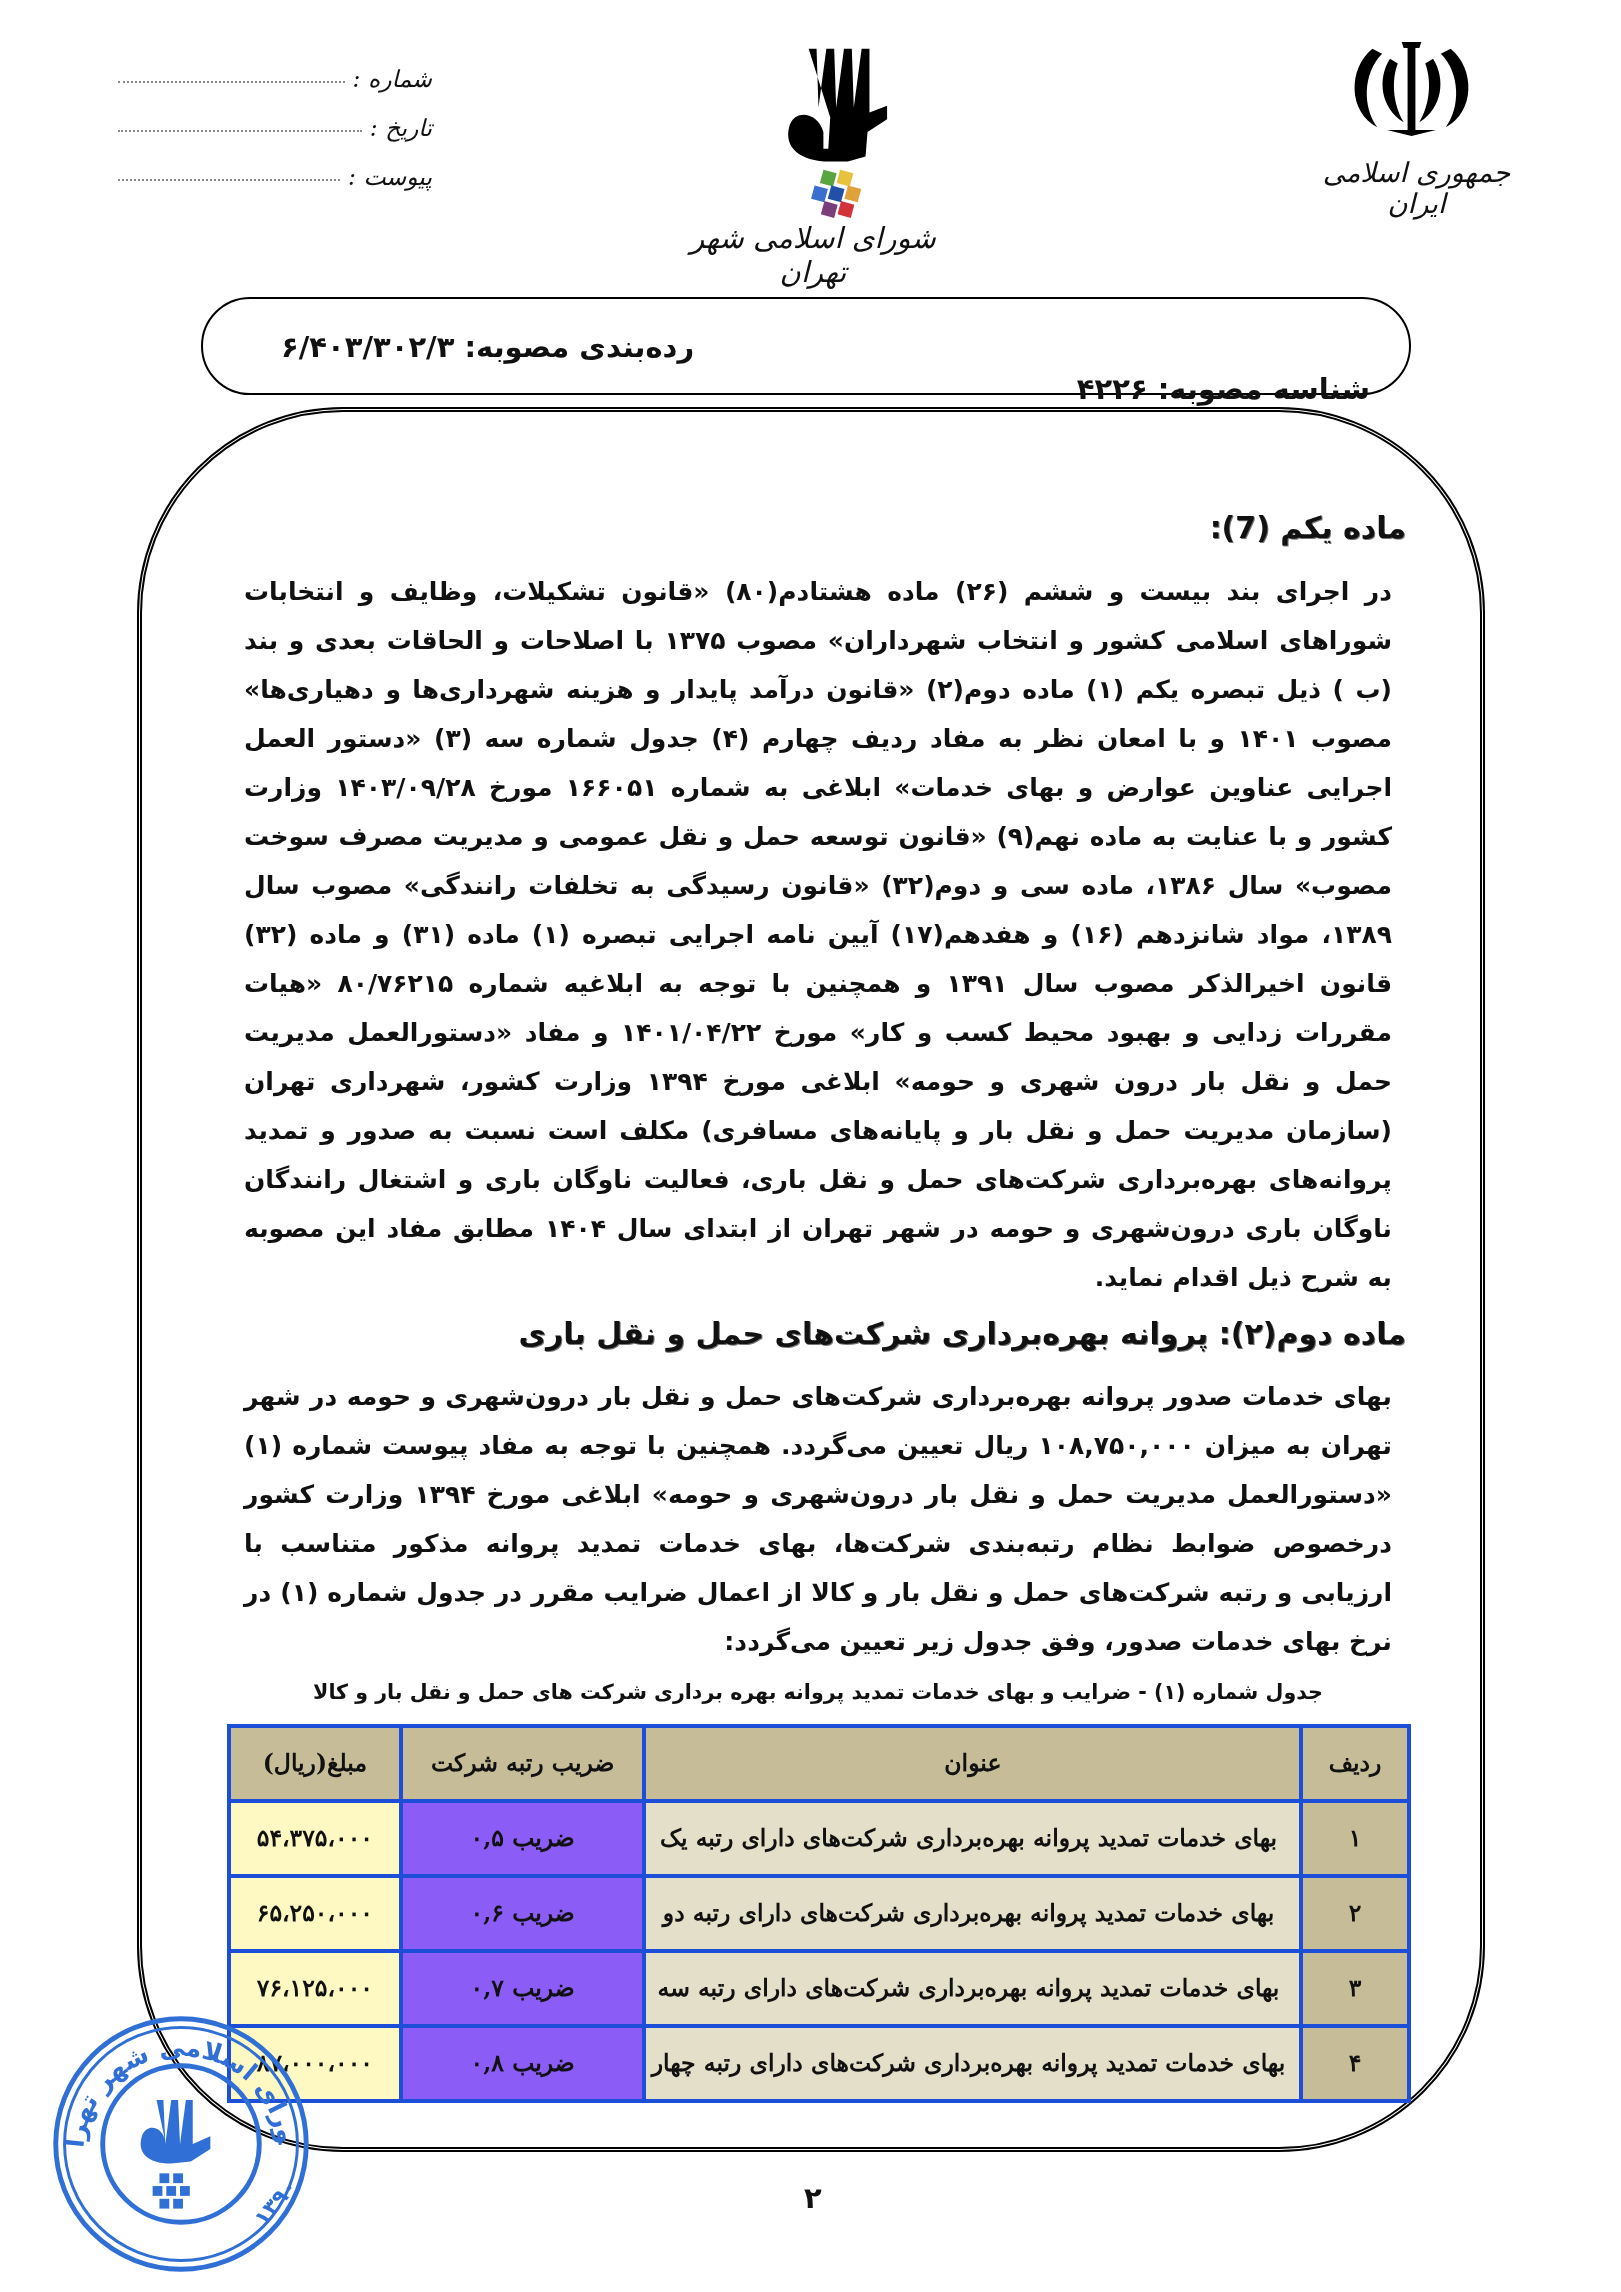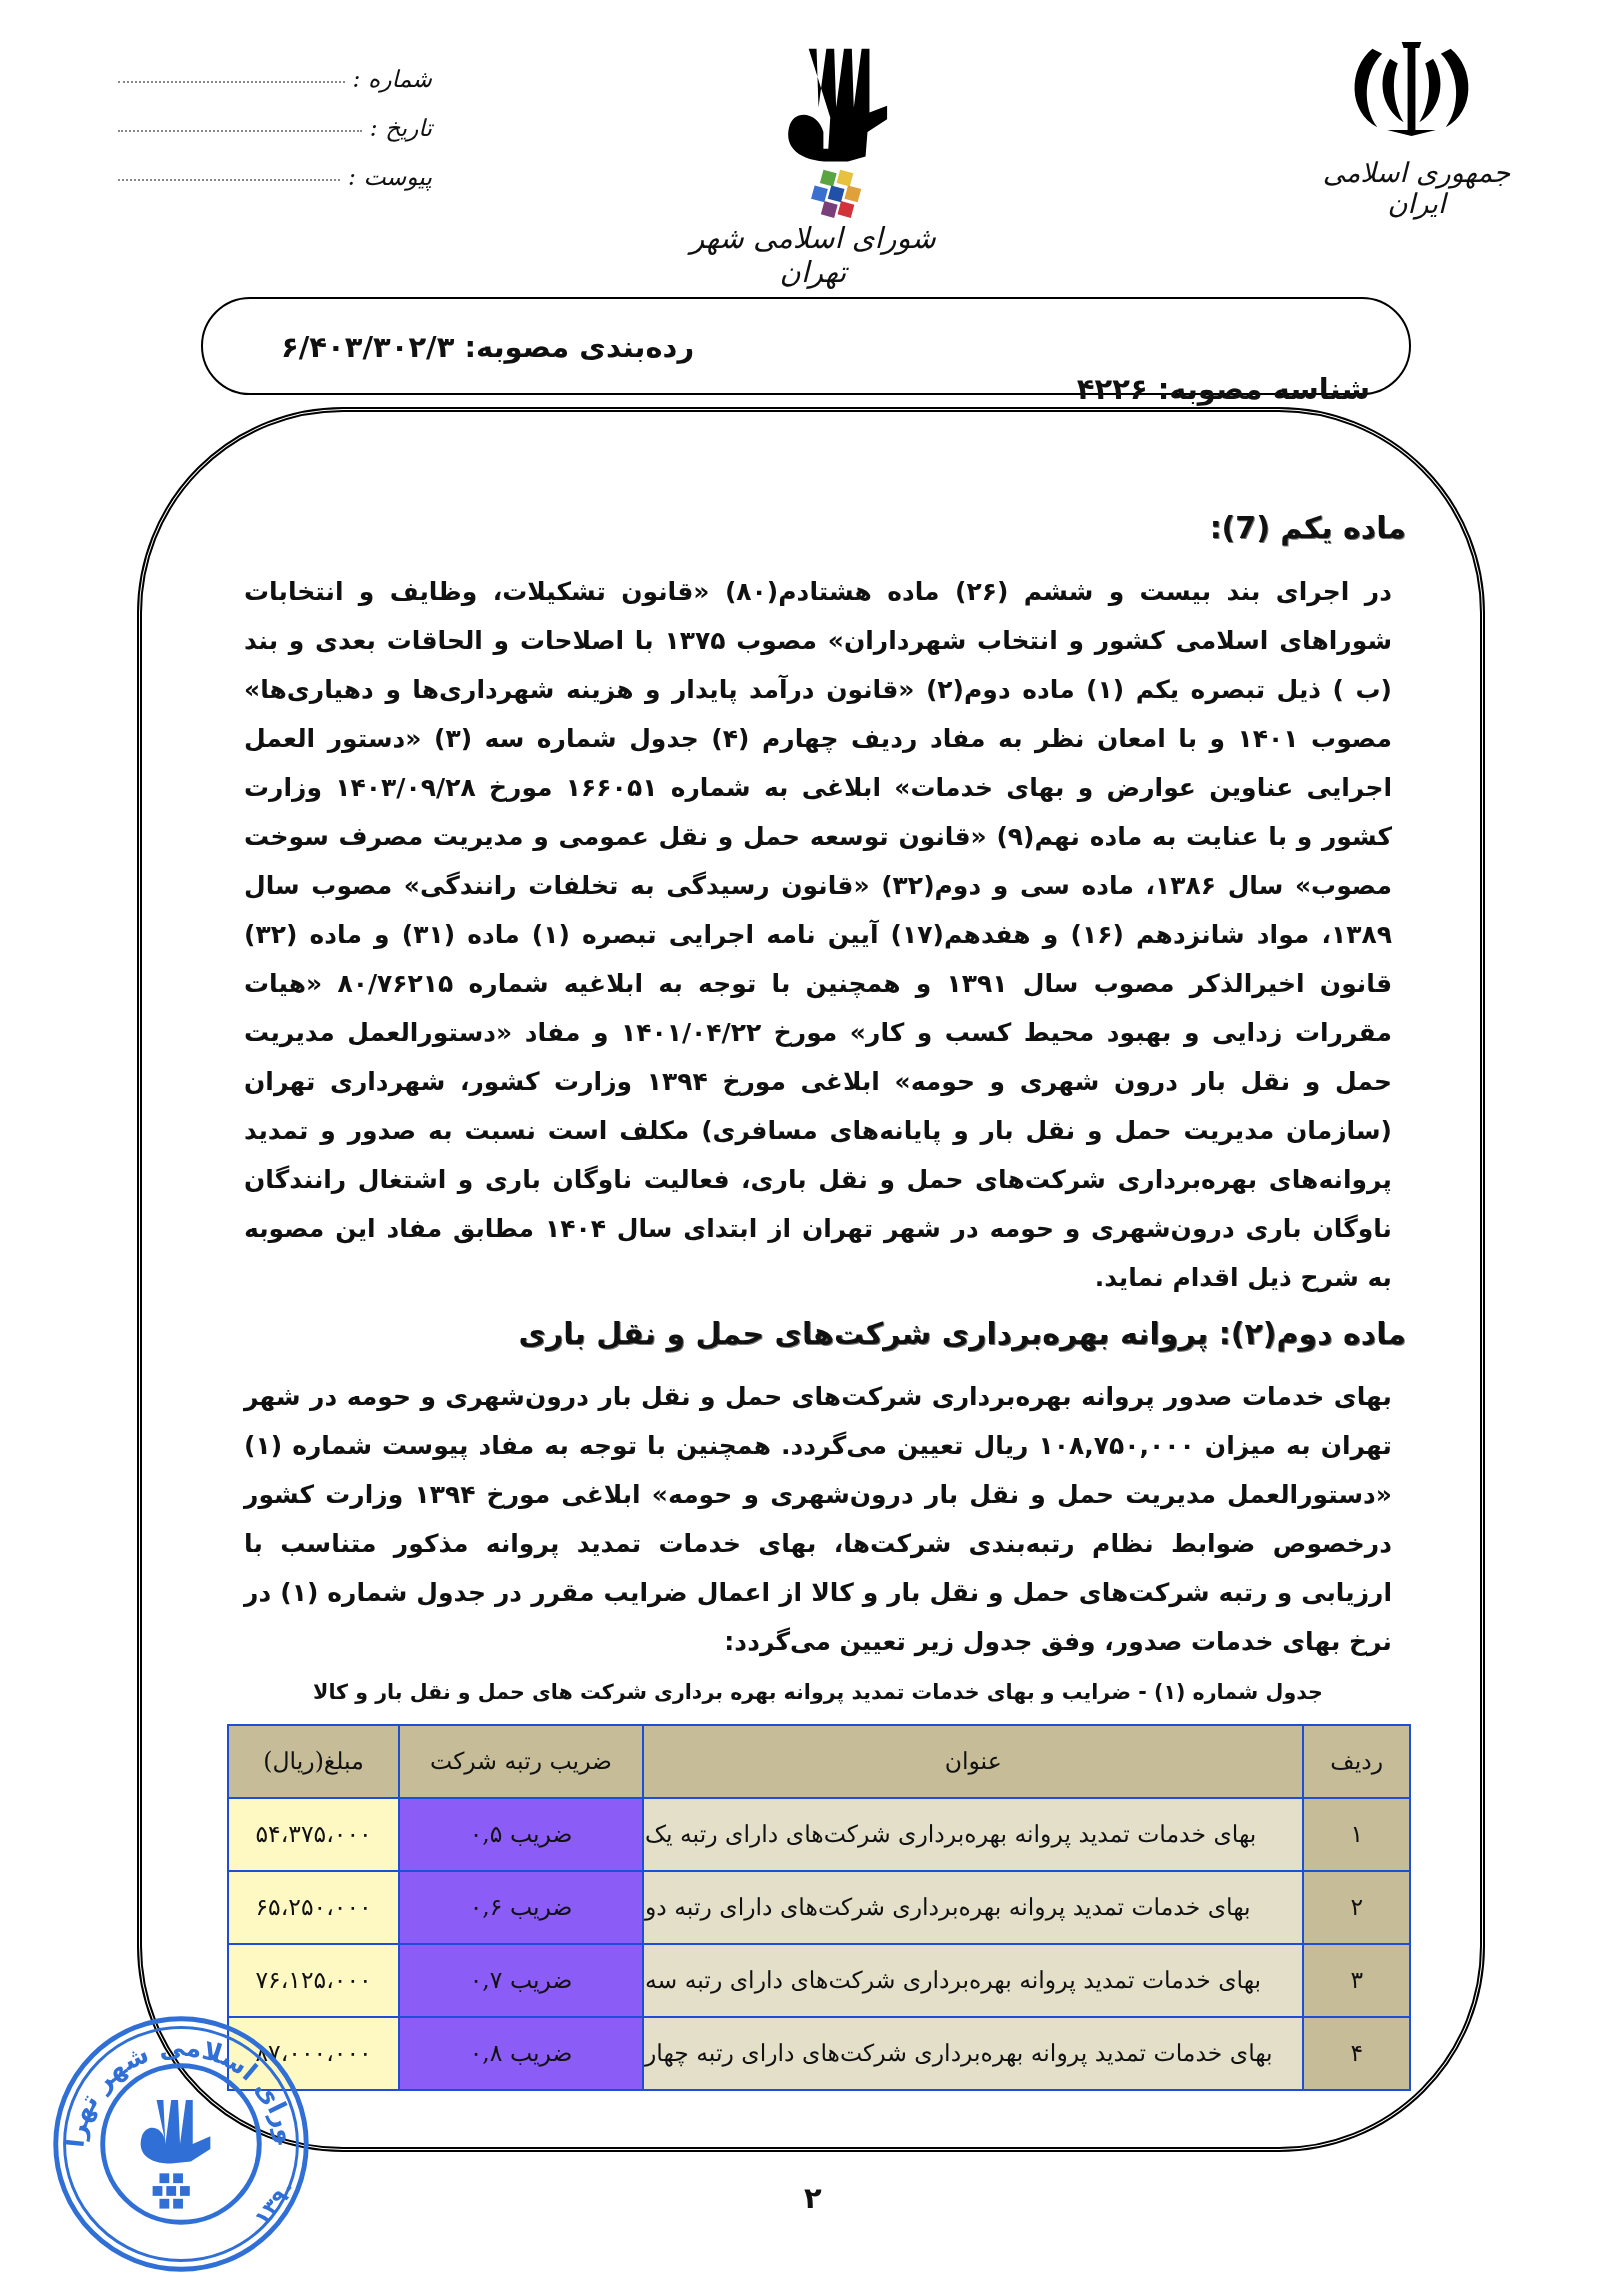--- a/index.html
+++ b/index.html
@@ -22,24 +22,24 @@
   .id-right{position:absolute;right:39px;top:31px;font-weight:bold;font-size:29px;direction:rtl;margin-top:42px;}
   .id-left{position:absolute;left:78px;top:31px;font-weight:bold;font-size:29px;direction:rtl;}
   
   .frame{left:137px;top:407px;width:1348px;height:1745px;border:2.9px double #000;border-width:5.9px;border-radius:206px;box-sizing:border-box;}
   .content{left:230px;top:510px;width:1176px;direction:rtl;text-align:justify;}
   .h{font-weight:bold;font-size:30px;margin:0 0 21.6px 0;text-shadow:1px 1px 0 #777;}
   .p{font-weight:bold;font-size:25px;line-height:49px;margin:14px;text-align-last:right;}
   .h2{margin-top:11.8px;}
   .caption{text-align:center;font-weight:bold;font-size:20.6px;margin:13.7px 0 19.6px 0;}
   table.tbl{border-collapse:collapse;width:1184px;margin-right:-4.9px;font-family:"DejaVu Serif",serif;font-size:23.5px;}
-  table.tbl td, table.tbl th{border:2px solid #1d4ed8;height:69px;text-align:center;font-weight:normal;}
+  table.tbl td, table.tbl th{border:4px solid #1d4ed8;height:69px;text-align:center;font-weight:bold;}
   table.tbl th{background:#c6bd98;height:69px;}
   table.tbl td.idx{background:#c6bd98;width:96px;}
-  table.tbl td.title{background:#e4dfc8;text-align:left;padding-right:9.8px;width:608px;}
+  table.tbl td.title{background:#e4dfc8;text-align:center;padding-right:9.8px;width:608px;}
   table.tbl td.coef{background:#8b5cf6;width:225px;text-align:center;}
   table.tbl td.amt{background:#fef9c3;width:157px;}
   
   .stamp{left:44px;top:2007px;width:274px;height:274px;}
   .page-num{left:804px;top:2181px;font-size:29px;font-weight:bold;}
 </style>
 </head>
 <body>
 
 <div class="abs hdr-fields">

